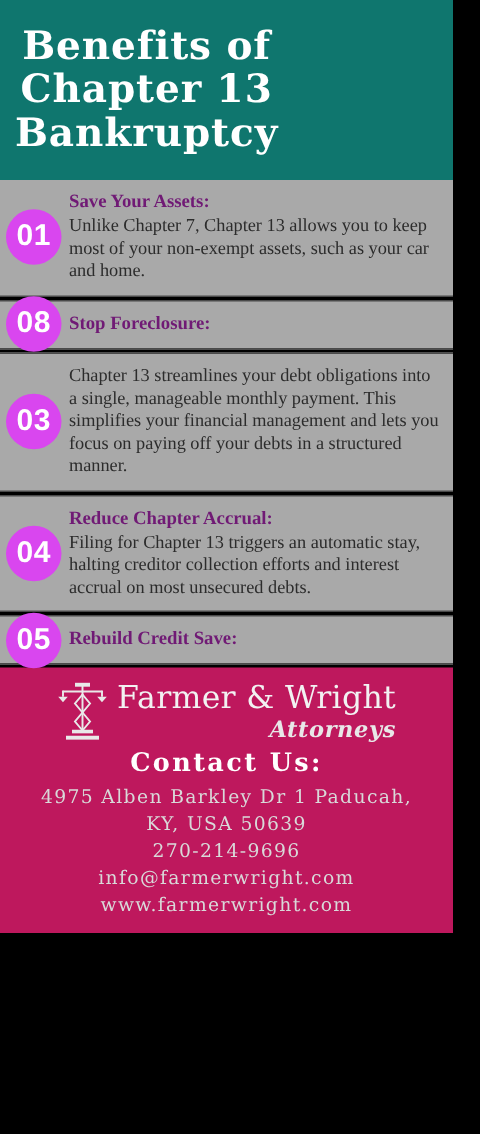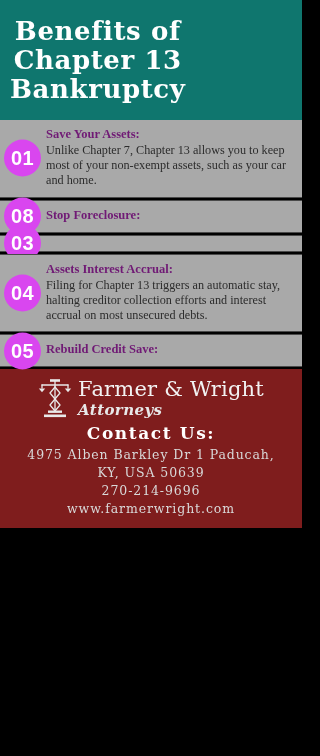--- a/index.html
+++ b/index.html
@@ -65,21 +65,21 @@
   }
   .block-body{
     color:#2c2c2c;
     font-family:"Liberation Serif", serif;
     font-size:12.2px;
     line-height:15.2px;
   }
 
   
   .footer{
-    background:#7f1d1d;
+    background:#be185d;
     padding:8px 10px 10px 10px;
     box-sizing:border-box;
     text-align:center;
   }
   .logo-row{
     display:flex;align-items:center;justify-content:center;
     gap:6px;
     margin-bottom:4px;
   }
   .logo-icon{width:34px;height:42px;flex:none;}
@@ -91,21 +91,21 @@
     line-height:23px;
     letter-spacing:0.2px;
   }
   .logo-sub{
     color:#e8e8e8;
     font-family:"DejaVu Serif", serif;
     font-style:italic;
     font-weight:700;
     font-size:15px;
     line-height:18px;
-    text-align:left;
+    text-align:right;
     letter-spacing:0.4px;
   }
   .contact-title{
     color:#ffffff;
     font-family:"DejaVu Serif", serif;
     font-weight:700;
     font-size:17px;
     letter-spacing:1.6px;
     margin:4px 0 3px 0;
   }
@@ -136,25 +136,26 @@
       <div class="block-body">Unlike Chapter 7, Chapter 13 allows you to keep most of your non-exempt assets, such as your car and home.</div>
     </div>
 
     <div class="block">
       <div class="badge">08</div>
       <div class="block-heading">Stop Foreclosure:</div>
     </div>
 
     <div class="block">
       <div class="badge">03</div>
+      <div class="block-body">Chapter 13 streamlines your debt obligations into a single, manageable monthly payment. This simplifies your financial management and lets you focus on paying off your debts in a structured manner.</div>
     </div>
 
     <div class="block">
       <div class="badge">04</div>
-      <div class="block-heading">Assets Interest Accrual:</div>
+      <div class="block-heading">Reduce Chapter Accrual:</div>
       <div class="block-body">Filing for Chapter 13 triggers an automatic stay, halting creditor collection efforts and interest accrual on most unsecured debts.</div>
     </div>
 
     <div class="block">
       <div class="badge">05</div>
       <div class="block-heading">Rebuild Credit Save:</div>
     </div>
 
   </div>
 
@@ -181,17 +182,18 @@
       <span class="logo-text">
         <span class="logo-name">Farmer &amp; Wright</span>
         <span class="logo-sub" style="display:block;">Attorneys</span>
       </span>
     </div>
 
     <div class="contact-title">Contact Us:</div>
     <div class="contact-line">4975 Alben Barkley Dr 1 Paducah,</div>
     <div class="contact-line">KY, USA 50639</div>
     <div class="contact-line">270-214-9696</div>
+    <div class="contact-line">info@farmerwright.com</div>
     <div class="contact-line">www.farmerwright.com</div>
 
   </div>
 
 </div>
 
 </body></html>

